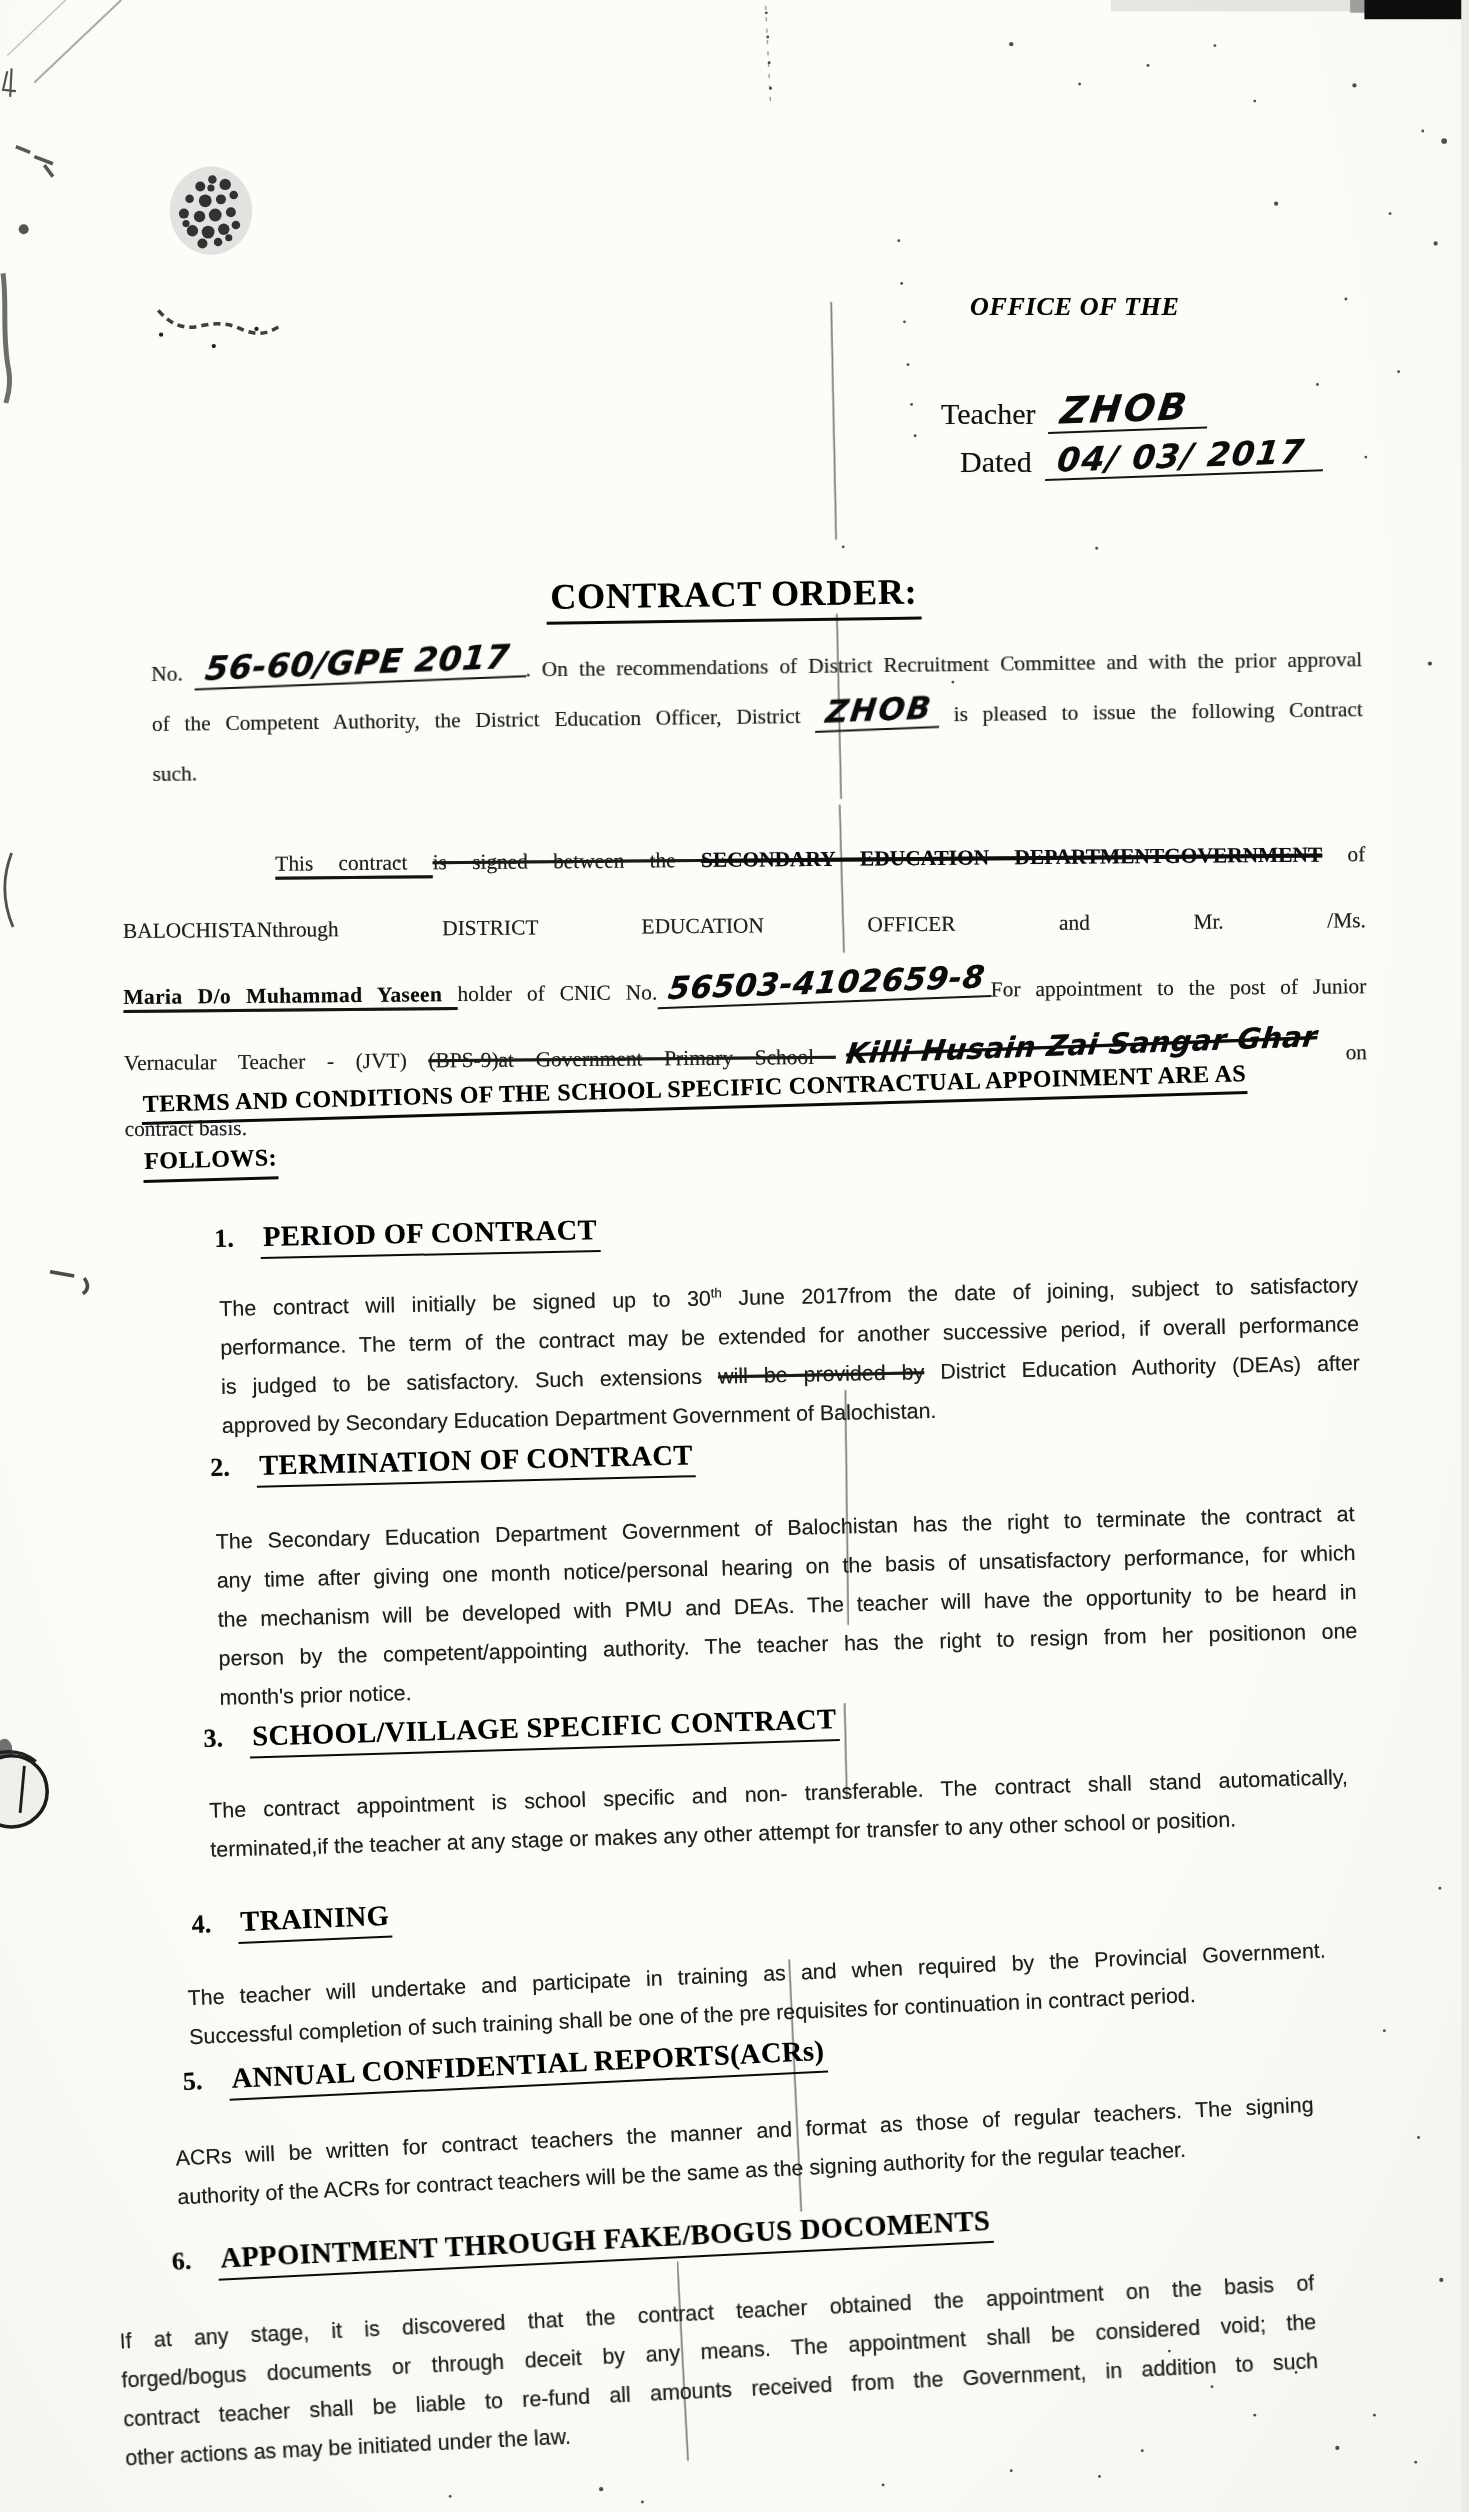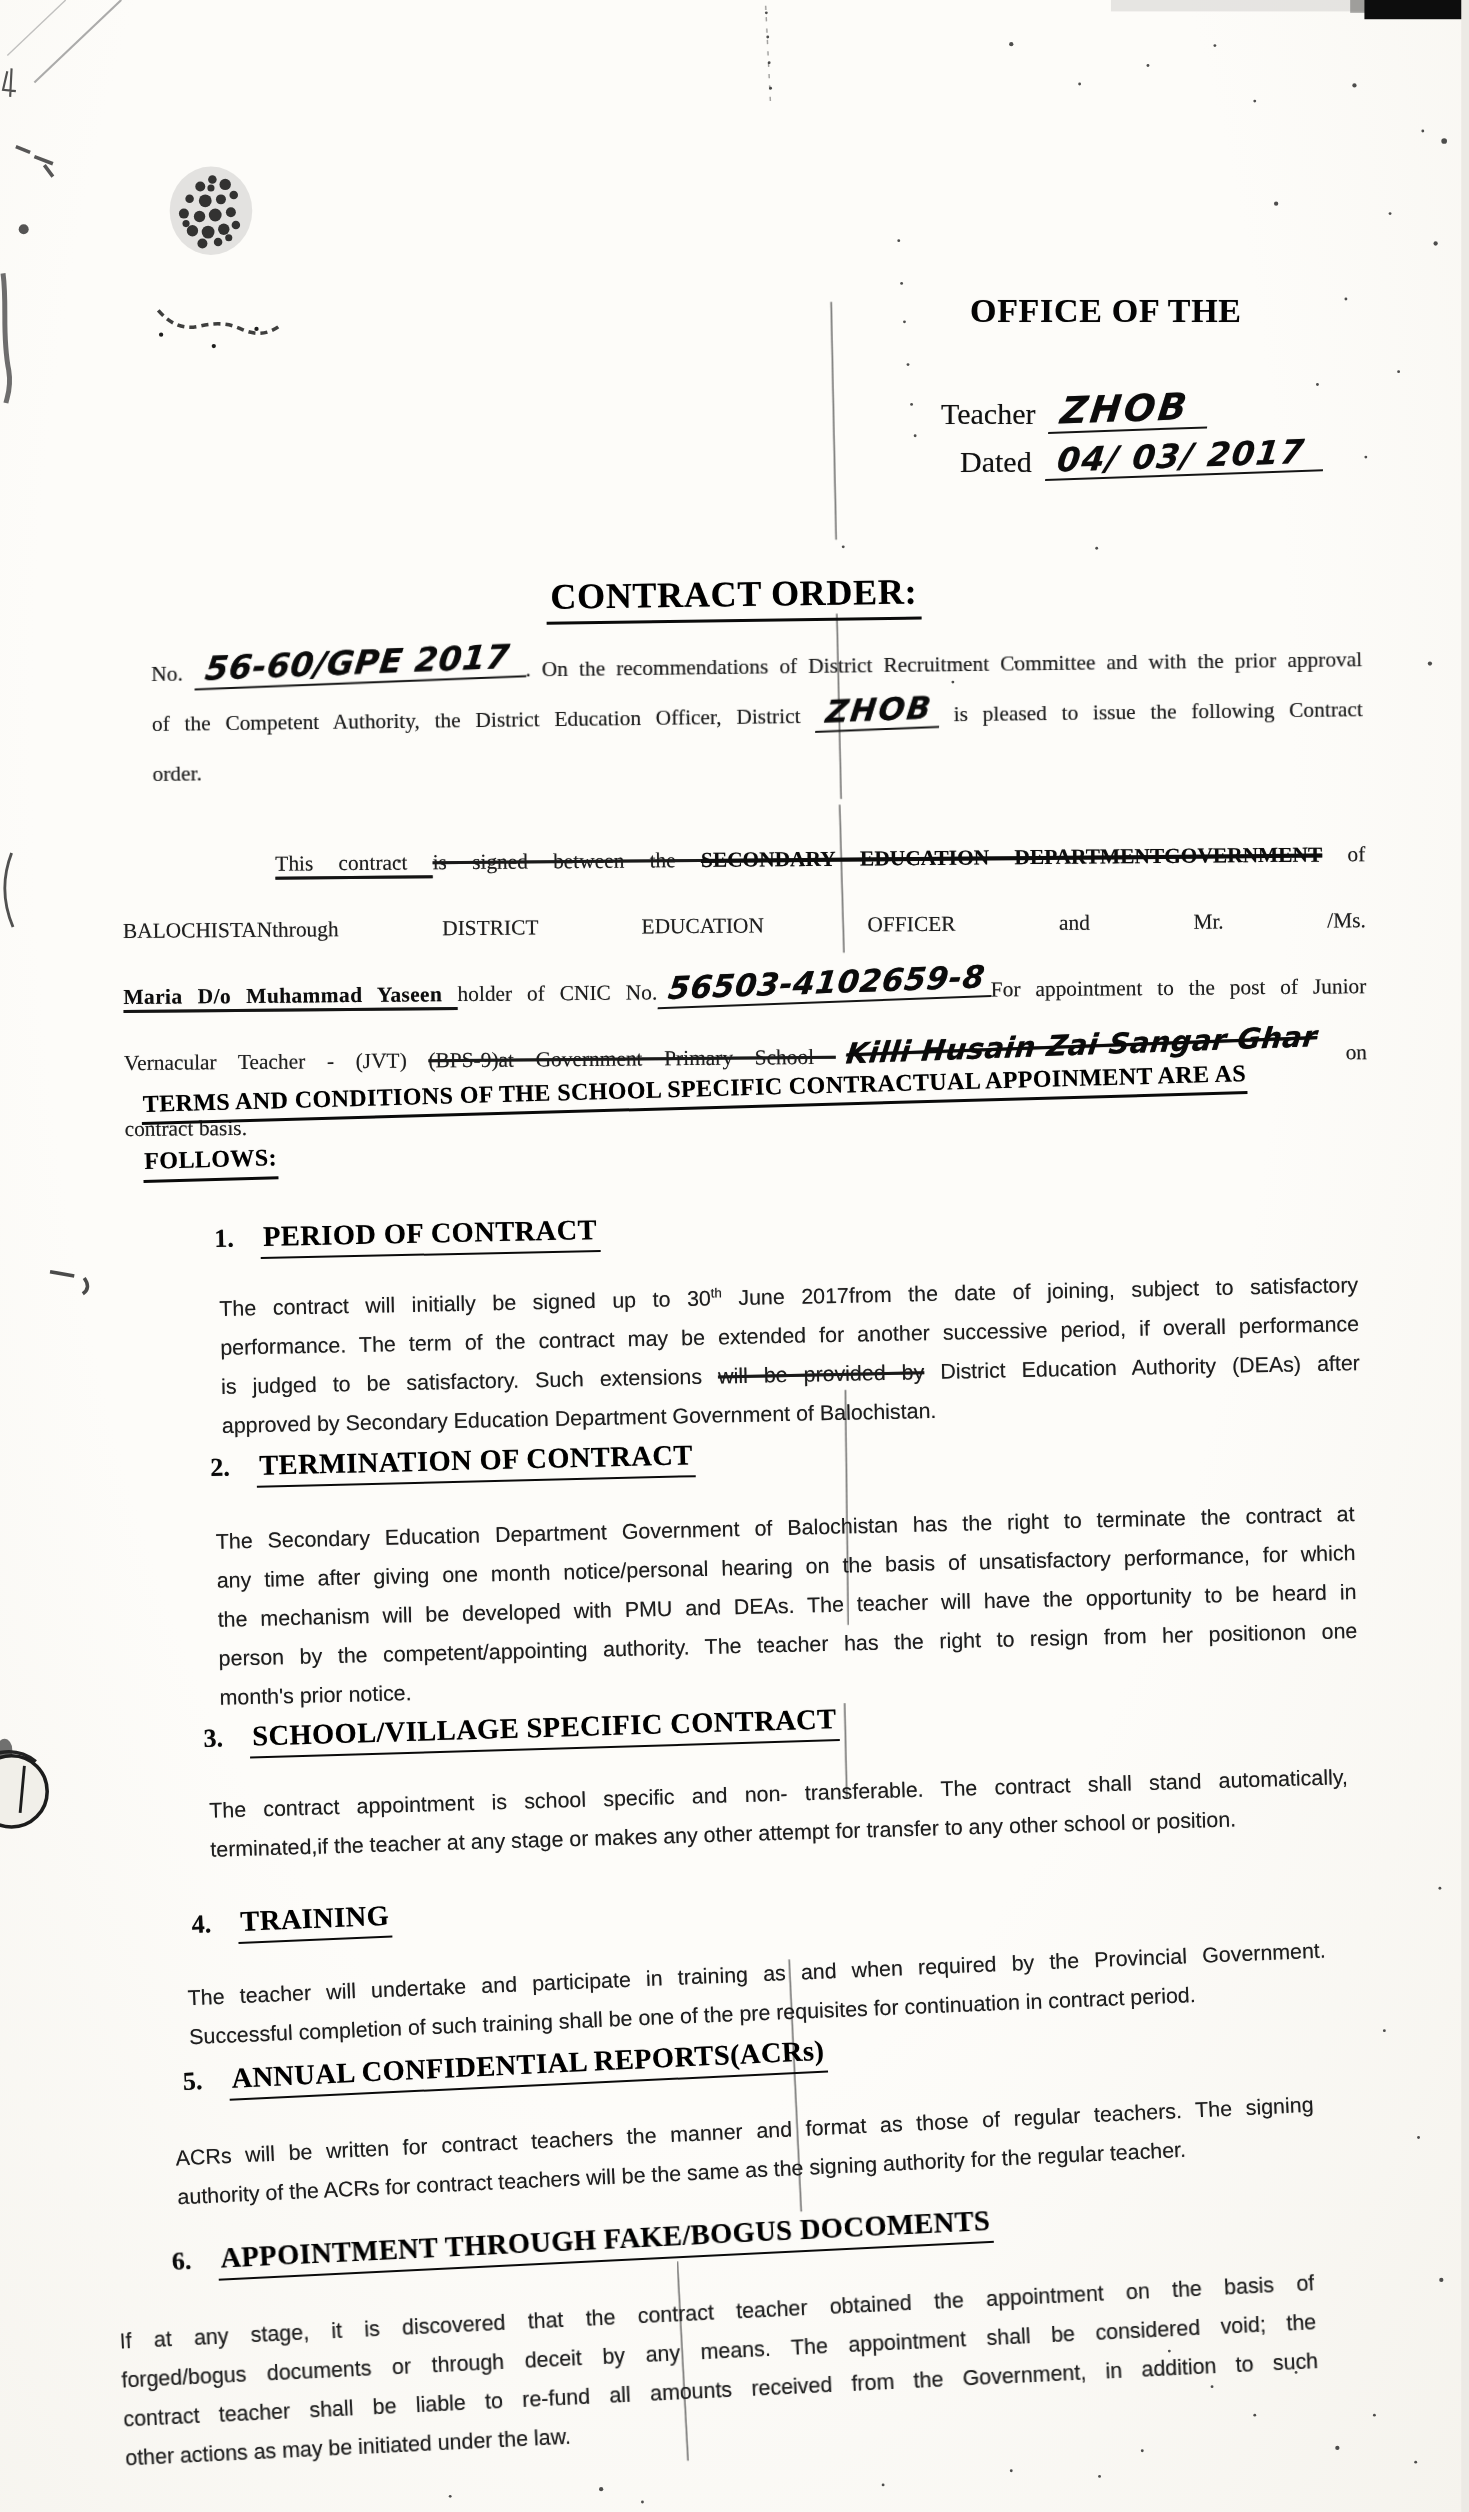--- a/index.html
+++ b/index.html
@@ -7,21 +7,21 @@
     position:relative;width:1470px;height:2512px;overflow:hidden;
     background:radial-gradient(ellipse at 45% 30%, #fdfcf9 55%, #f5f3ed 100%);
     color:#242424;
     text-shadow:0 0 0.7px rgba(25,25,25,.5);
   }
   .abs{position:absolute;transform-origin:left top;}
   .artifacts{position:absolute;inset:0;width:1470px;height:2512px;pointer-events:none;}
 
   
   .hdr-line{font-family:"Liberation Serif",serif;font-weight:bold;color:#050505;white-space:nowrap;}
-  .hdr1{left:970px;top:292px;font-size:34px;letter-spacing:0.7px;}
+  .hdr1{left:970px;top:292px;font-size:26px;letter-spacing:0.7px;font-style:italic;}
   .hdr2{left:863px;top:350px;font-size:34px;}
   .hdr-row{font-family:"Liberation Serif",serif;font-size:30px;color:#111;white-space:nowrap;}
   .hdr-district{left:941px;top:393px;}
   .hdr-dated{left:960px;top:444px;}
   .hdr-hand{
     display:inline-block;font-family:"DejaVu Sans",sans-serif;font-style:italic;font-weight:600;
     color:#0c0c0c;border-bottom:2.8px solid #151515;padding:0 20px 2.1px 10px;margin-left:13px;
     transform:rotate(-2deg) skewX(-9deg);transform-origin:left bottom;line-height:1;
   }
   .hdr-district .hdr-hand{font-size:37px;letter-spacing:2.8px;}
@@ -224,21 +224,21 @@
     <span data-name="dated-label">Dated</span><span class="hdr-hand" data-name="dated-value-handwritten">04/ 03/ 2017</span>
   </div>
 
   <div class="abs title" data-name="document-title-row">
     <span data-name="document-title">CONTRACT ORDER:</span>
   </div>
 
   <div class="abs para para-ref" data-name="reference-paragraph">
       <div class="tline tline-just" data-name="text-line"><span class="seg sg-plain" data-name="text-run">No. </span><span class="seg sg-hand sg-ul" data-name="order-number-handwritten">56-60/GPE 2017</span><span class="seg sg-plain" data-name="text-run">. On the recommendations of District Recruitment Committee and with the prior approval</span></div>
       <div class="tline tline-just" data-name="text-line"><span class="seg sg-plain" data-name="text-run">of the Competent Authority, the District Education Officer, District </span><span class="seg sg-hand sg-ul" data-name="district-name-handwritten">ZHOB</span><span class="seg sg-plain" data-name="text-run"> is pleased to issue the following Contract</span></div>
-      <div class="tline tline-left" data-name="text-line"><span class="seg sg-plain" data-name="text-run">order.</span></div>
+      <div class="tline tline-left" data-name="text-line"><span class="seg sg-plain" data-name="text-run">such.</span></div>
     </div>
 
   <div class="abs para para-parties" data-name="parties-paragraph">
       <div class="tline tline-just tline-indent" data-name="text-line"><span class="seg sg-ul" data-name="text-run">This contract </span><span class="seg sg-strike" data-name="text-run">is signed between the </span><span class="seg sg-bold sg-strike" data-name="text-run">SECONDARY EDUCATION DEPARTMENTGOVERNMENT</span><span class="seg sg-plain" data-name="text-run"> of</span></div>
       <div class="tline tline-just" data-name="text-line"><span class="seg sg-plain" data-name="text-run">BALOCHISTANthrough </span><span class="seg sg-plain" data-name="text-run">DISTRICT EDUCATION OFFICER and Mr. /Ms.</span></div>
       <div class="tline tline-just" data-name="text-line"><span class="seg sg-bold sg-ul" data-name="teacher-name">Maria D/o Muhammad Yaseen </span><span class="seg sg-plain" data-name="text-run">holder of CNIC No.</span><span class="seg sg-hand sg-ul" data-name="cnic-number-handwritten">56503-4102659-8</span><span class="seg sg-plain" data-name="text-run">For appointment to the post of Junior</span></div>
       <div class="tline tline-just" data-name="text-line"><span class="seg sg-plain" data-name="text-run">Vernacular Teacher - (JVT) </span><span class="seg sg-strike" data-name="text-run">(BPS-9)at Government Primary School </span><span class="seg sg-hand sg-strike" data-name="school-name-handwritten">Killi Husain Zai Sangar Ghar</span><span class="seg sg-plain" data-name="text-run"> on</span></div>
       <div class="tline tline-left" data-name="text-line"><span class="seg sg-plain" data-name="text-run">contract basis.</span></div>
     </div>
 

